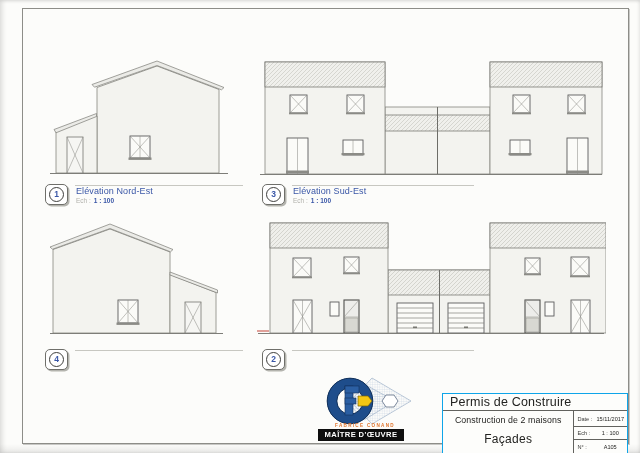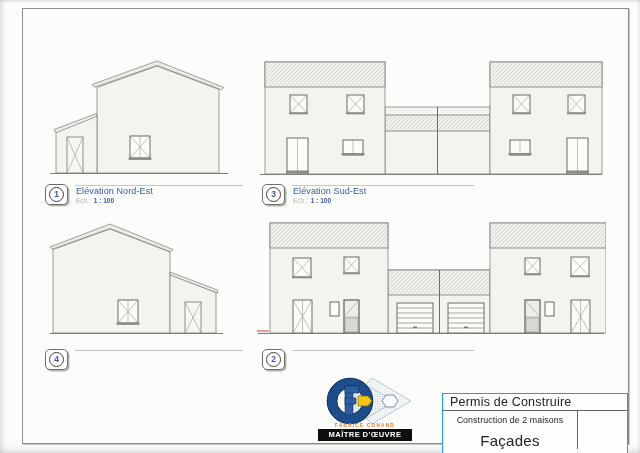--- a/index.html
+++ b/index.html
@@ -30,35 +30,35 @@
         color:#3a57a7;font-weight:bold;font-size:8.5px;line-height:13px;text-align:center;}
   .label-title{font-size:9px;font-weight:normal;color:#3a57a7;margin-top:2px;letter-spacing:.1px;}
   .label-scale{font-size:6.5px;margin-top:1px;}
   .scale-key{color:#b1b1ab;}
   .scale-val{color:#3a57a7;font-weight:bold;margin-left:3px;}
   
   .titleblock{position:absolute;left:442px;top:380px;width:186px;height:61px;z-index:3;
         background:#fdfdfb;border:1px solid #0ea5e9;box-sizing:border-box;color:#232321;margin-top:13px;}
   .tb-row1{height:16px;border-bottom:1px solid #62625e;font-size:12.5px;line-height:16px;
         padding-left:7px;letter-spacing:.2px;}
-  .tb-lower{display:flex;height:43px;flex-direction:column;}
+  .tb-lower{display:flex;height:43px;}
   .tb-left{width:134px;border-right:1px solid #62625e;display:flex;flex-direction:column;align-items:center;}
   .tb-project{font-size:8.8px;margin-top:4px;letter-spacing:.1px;}
-  .tb-sheet{font-size:15px;margin-top:7px;letter-spacing:.3px;}
+  .tb-sheet{font-size:12px;margin-top:7px;letter-spacing:.3px;}
   .tb-right{flex:1;display:flex;flex-direction:column;}
   .tb-field{display:flex;align-items:center;border-bottom:1px solid #62625e;padding:0 3px;}
   .tb-field:last-child{border-bottom:none;}
   .tb-f0{height:15px;} .tb-f1{height:12px;} .tb-f2{flex:1;}
   .tb-flabel{font-size:5.6px;color:#3c3c3a;width:19px;}
   .tb-fvalue{font-size:5.6px;color:#1e1e1c;flex:1;text-align:center;}
   
   .logo{position:absolute;left:317px;top:377px;width:96px;height:67px;z-index:4;}
   .logo-firm{position:absolute;left:0;top:46px;width:96px;text-align:center;font-size:4.6px;
         font-weight:bold;letter-spacing:1.3px;color:#e0742c;}
-  .logo-banner{position:absolute;left:1px;top:52px;width:94px;height:12px;background:#0e0e0e;
+  .logo-banner{position:absolute;left:1px;top:52px;width:86px;height:12px;background:#0e0e0e;
         color:#fff;font-size:7.6px;font-weight:bold;letter-spacing:.4px;text-align:center;line-height:12px;}
 </style>
 </head>
 <body>
 
 <div id="sheet">
   <div class="border-frame"></div>
   <div class="scan-bottom"></div>
 
   <svg class="draw" style="left:40px;top:40px" width="200" height="145" viewBox="0 0 200 145">

